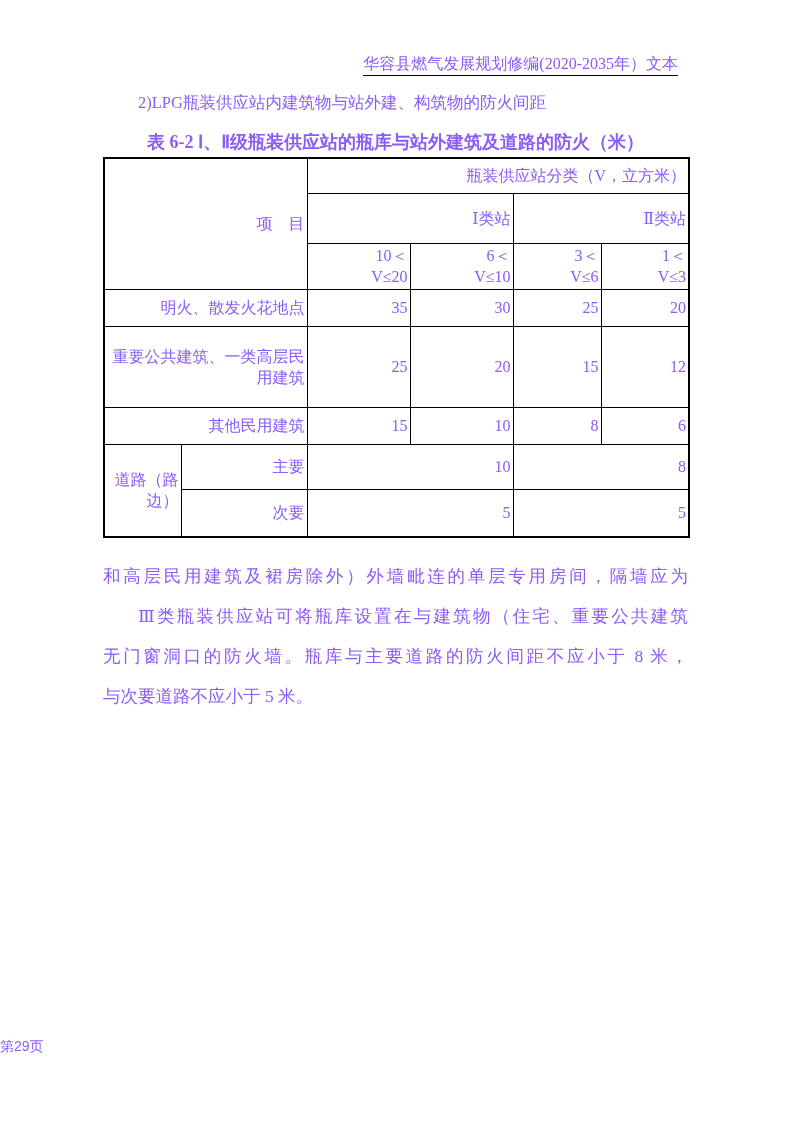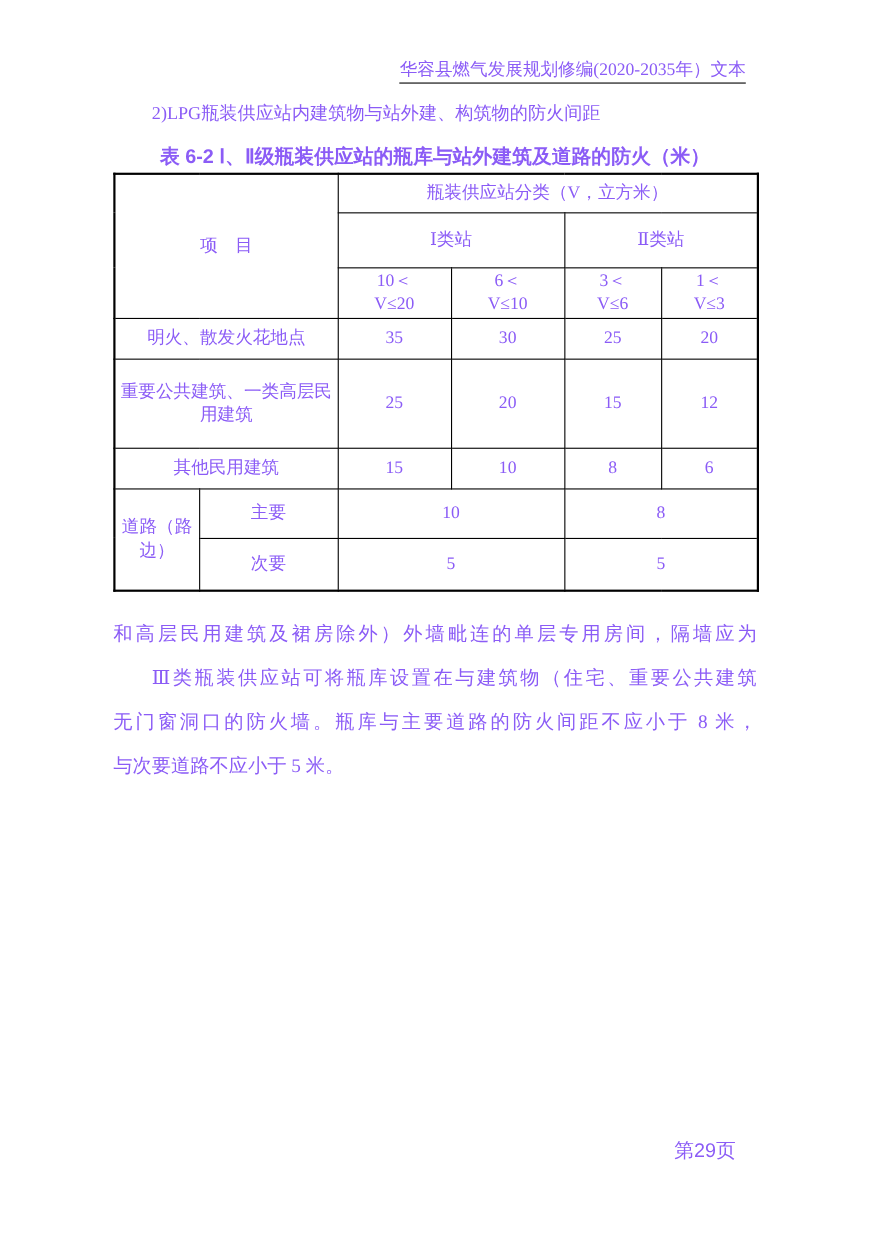--- a/index.html
+++ b/index.html
@@ -39,38 +39,38 @@
     font-size: 16.5px;
     line-height: 22px;
     white-space: nowrap;
   }
   .table-title {
     position: absolute;
     top: 130px;
     left: 103px;
     width: 585px;
     text-align: center;
-    font-family: Liberation Sans, sans-serif;
+    font-family: Liberation Serif, serif;
     font-weight: bold;
     font-size: 18px;
     line-height: 24px;
     white-space: nowrap;
   }
   table.fire-table {
     position: absolute;
     top: 157px;
     left: 103px;
     width: 585px;
     border-collapse: collapse;
     table-layout: fixed;
     border: 2px solid #000;
   }
   table.fire-table td {
     border: 1px solid #000;
-    text-align: center;
+    text-align: right;
     vertical-align: middle;
     padding: 0 2px;
     font-size: 16px;
     line-height: 21px;
     overflow: hidden;
   }
   tr.r1 { height: 35px; }
   tr.r2 { height: 50px; }
   tr.r3 { height: 46px; }
   tr.r4 { height: 37px; padding-left: 39px; }
@@ -94,23 +94,23 @@
     text-align-last: justify;
     overflow: hidden;
   }
   .para .line.indent { padding-left: 35px; }
   .para .line.last { text-align-last: left; }
   .doc-footer {
     position: absolute;
     top: 1037px;
     left: 0;
     width: 669px;
-    text-align: right;
+    text-align: left;
     font-family: "Liberation Sans", "DejaVu Sans", sans-serif;
-    font-size: 18px;
+    font-size: 14px;
     line-height: 18px;
   }
 </style>
 </head>
 <body>
 
 <div class="page">
 
   <div class="doc-header">
     <span class="header-text">华容县燃气发展规划修编(2020-2035年）文本</span>

